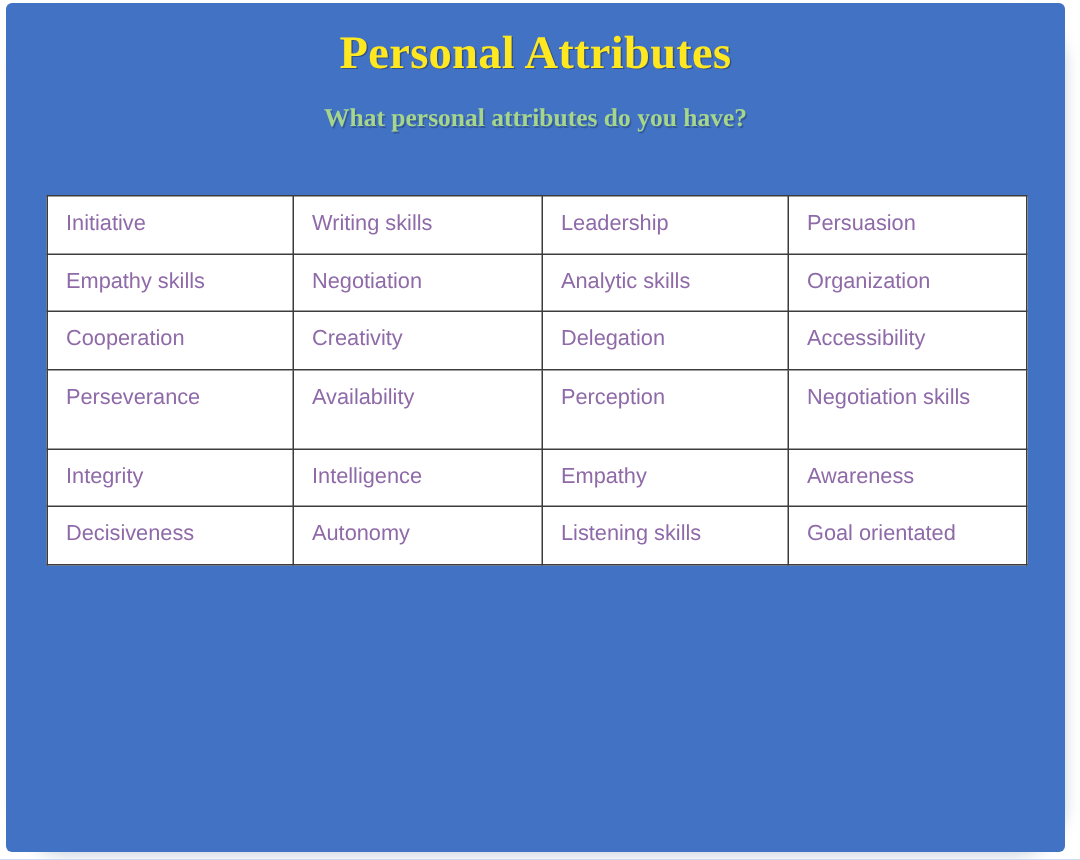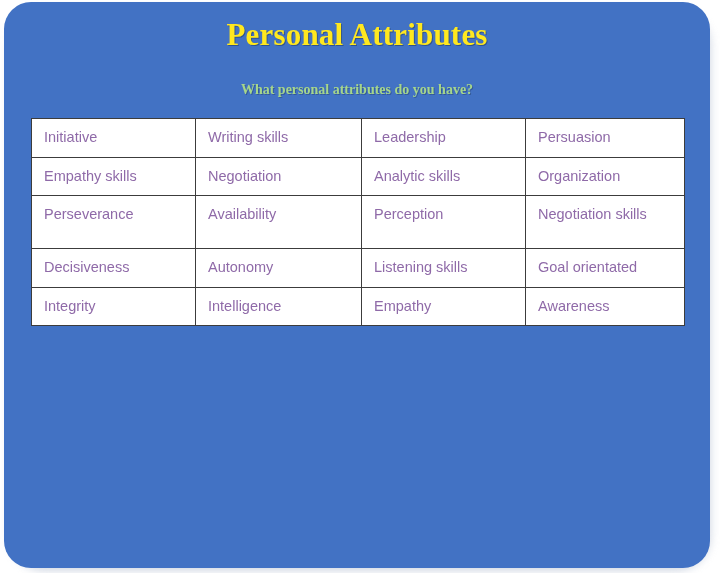--- a/index.html
+++ b/index.html
@@ -35,55 +35,55 @@
     opacity: 0.75;
   }
 
   .card {
     position: absolute;
     left: 4px;
     top: 2px;
     width: 706px;
     height: 566px;
     box-sizing: border-box;
-    border-radius: 27px;
+    border-radius: 4px;
     background: #4272c4;
     overflow: hidden;
   }
 
   .title {
     margin: 0;
     padding: 16px 0 0 0;
     text-align: center;
     font-family: "Liberation Serif", "DejaVu Serif", serif;
     font-weight: bold;
     font-size: 31px;
     letter-spacing: 0.2px;
     color: #ffe81f;
     text-shadow: 1px 1px 0 rgba(0,0,0,0.28);
     line-height: 1.1;
   }
 
   .subtitle {
-    margin: 16px;
+    margin: 4px;
     padding: 14px 0 0 0;
     text-align: center;
     font-family: "Liberation Serif", "DejaVu Serif", serif;
     font-weight: bold;
-    font-size: 14px;
+    font-size: 17px;
     color: #a6d68b;
     text-shadow: 1px 1px 0 rgba(0,0,0,0.22);
     line-height: 1.1;
   }
 
   
   .table-wrap {
     position: absolute;
     left: 27px;
-    top: 116px;
+    top: 128px;
     width: 653px;
   }
 
   table.attributes {
     width: 653px;
     border-collapse: collapse;
     background: #ffffff;
     table-layout: fixed;
   }
 
@@ -137,36 +137,42 @@
               <td>Writing skills</td>
               <td>Leadership</td>
               <td>Persuasion</td>
             </tr>
             <tr>
               <td>Empathy skills</td>
               <td>Negotiation</td>
               <td>Analytic skills</td>
               <td>Organization</td>
             </tr>
+            <tr>
+              <td>Cooperation</td>
+              <td>Creativity</td>
+              <td>Delegation</td>
+              <td>Accessibility</td>
+            </tr>
             <tr class="tall">
               <td>Perseverance</td>
               <td>Availability</td>
               <td>Perception</td>
               <td>Negotiation skills</td>
             </tr>
             <tr>
+              <td>Integrity</td>
+              <td>Intelligence</td>
+              <td>Empathy</td>
+              <td>Awareness</td>
+            </tr>
+            <tr>
               <td>Decisiveness</td>
               <td>Autonomy</td>
               <td>Listening skills</td>
               <td>Goal orientated</td>
-            </tr>
-            <tr>
-              <td>Integrity</td>
-              <td>Intelligence</td>
-              <td>Empathy</td>
-              <td>Awareness</td>
             </tr>
           </tbody>
       </table>
     </div>
 
   </div>
 </div>
 
 </body></html>

